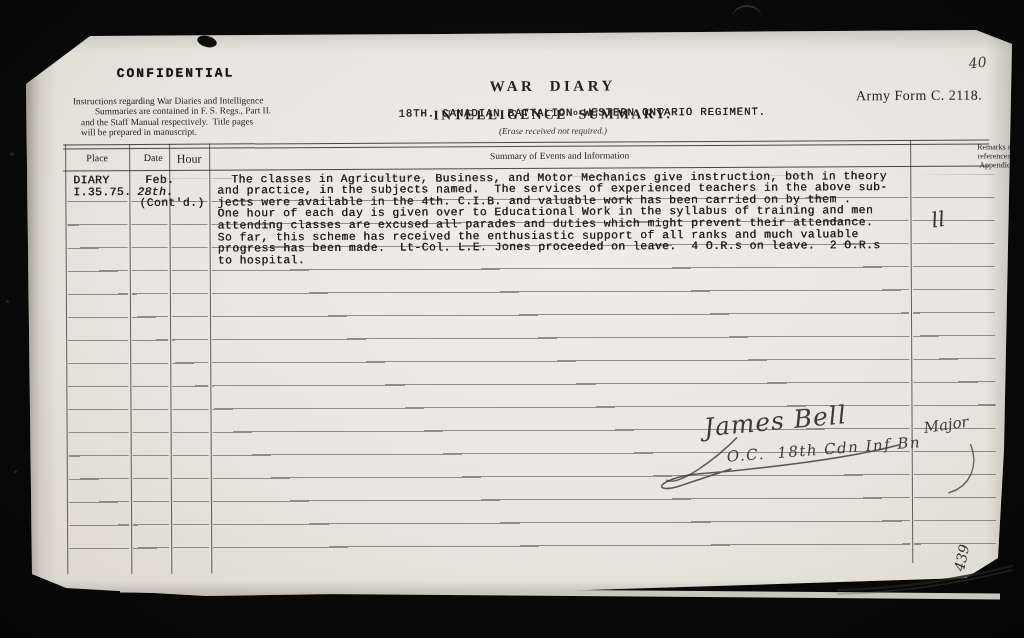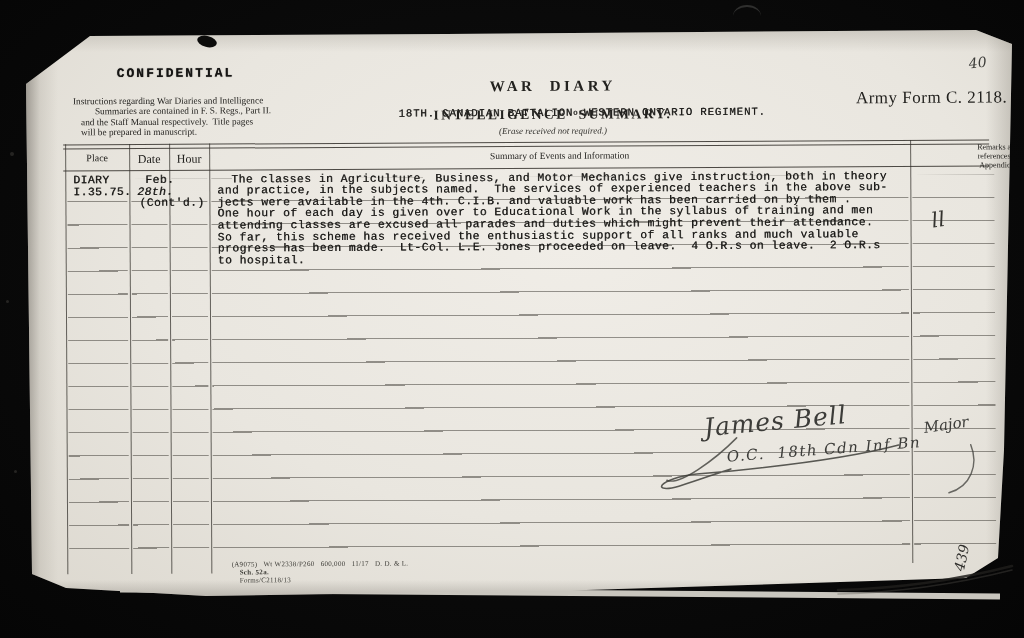--- a/index.html
+++ b/index.html
@@ -64,42 +64,42 @@
 
     <div class="abs" style="left:528px;top:48px;width:0;">
       <div class="abs serifp nowrap" style="left:0;top:0;transform:translateX(-50%);font-weight:bold;font-size:15px;letter-spacing:3.5px;word-spacing:7px;">WAR DIARY</div>
       <div class="abs typew nowrap" style="left:0;top:17px;transform:translateX(-50%);font-size:10.8px;letter-spacing:0.8px;">
         <span>18TH. CANADIAN BATTALION</span><span style="font-size:7.5px;vertical-align:1px;">or</span><span>WESTERN ONTARIO REGIMENT.</span>
       </div>
       <div class="abs serifp nowrap" style="left:0;top:29px;transform:translateX(-50%);font-weight:bold;font-size:13.5px;letter-spacing:2.5px;word-spacing:5px;">INTELLIGENCE SUMMARY.</div>
       <div class="abs serifp nowrap" style="left:0;top:48px;transform:translateX(-50%);font-style:italic;font-size:9px;color:#33322e;">(Erase received not required.)</div>
     </div>
 
-    <div class="abs serifp nowrap" style="left:831px;top:60px;font-size:17px;letter-spacing:0.5px;">Army Form C. 2118.</div>
+    <div class="abs serifp nowrap" style="left:831px;top:60px;font-size:14px;letter-spacing:0.5px;">Army Form C. 2118.</div>
 
     <div class="abs hand nowrap" style="left:944px;top:27px;font-size:14px;transform:rotate(-6deg);">40</div>
 
     <div class="abs hline" style="left:38px;top:112px;width:926px;height:1.4px;"></div>
     <div class="abs hline" style="left:38px;top:115.5px;width:926px;height:1.2px;"></div>
     <div class="abs hline" style="left:38px;top:138px;width:926px;"></div>
 
     <div class="abs vline" style="left:40px;top:112px;height:430px;"></div>
     <div class="abs vline" style="left:104px;top:112px;height:430px;"></div>
     <div class="abs vline" style="left:144px;top:112px;height:430px;"></div>
     <div class="abs vline" style="left:184px;top:112px;height:430px;"></div>
     <div class="abs vline" style="left:885px;top:112px;height:423px;"></div>
 
     <div class="abs rules" style="left:42px;top:147px;width:60px;height:372px;"></div>
     <div class="abs rules" style="left:106px;top:147px;width:36px;height:372px;"></div>
     <div class="abs rules" style="left:146px;top:147px;width:36px;height:372px;"></div>
     <div class="abs rules" style="left:186px;top:147px;width:697px;height:372px;"></div>
     <div class="abs rules" style="left:887px;top:147px;width:82px;height:372px;"></div>
 
     <div class="abs serifp" style="left:42px;top:120px;width:60px;text-align:center;font-size:10px;">Place</div>
-    <div class="abs serifp" style="left:104px;top:120px;width:40px;text-align:center;font-size:12px;">Date</div>
+    <div class="abs serifp" style="left:104px;top:120px;width:48px;text-align:center;font-size:10px;">Date</div>
     <div class="abs serifp" style="left:144px;top:120px;width:40px;text-align:center;font-size:12px;">Hour</div>
     <div class="abs serifp" style="left:186px;top:121px;width:697px;text-align:center;font-size:9.5px;">Summary of Events and Information</div>
     <div class="abs serifp" style="left:886px;top:115px;width:78px;text-align:center;font-size:8px;line-height:9px;padding-left:48px;">
       <div>Remarks and</div>
       <div>references to</div>
       <div>Appendices</div>
     </div>
 
     <div class="abs typew" style="left:48px;top:143px;font-size:11.4px;line-height:11.7px;letter-spacing:0.4px;">
       <div class="nowrap">DIARY</div>
@@ -127,25 +127,20 @@
 
     <svg class="abs" style="left:600px;top:365px;" width="380" height="115" viewBox="0 0 380 115">
       <path d="M 272 52 C 210 68 120 76 70 80 C 30 84 24 100 52 92 C 72 86 88 80 104 75" fill="none" stroke="rgba(62,62,58,0.85)" stroke-width="1.6" stroke-linecap="round"></path>
       <path d="M 110 44 C 88 66 52 92 40 86" fill="none" stroke="rgba(62,62,58,0.8)" stroke-width="1.5" stroke-linecap="round"></path>
       <path d="M 344 52 C 352 72 344 94 322 100" fill="none" stroke="rgba(62,62,58,0.75)" stroke-width="1.4" stroke-linecap="round"></path>
     </svg>
     <div class="abs hand nowrap" style="left:677px;top:378px;font-size:25px;letter-spacing:1px;transform:rotate(-5deg);">James Bell</div>
     <div class="abs hand nowrap" style="left:897px;top:388px;font-size:15px;transform:rotate(-8deg);">Major</div>
     <div class="abs hand nowrap" style="left:700px;top:412px;font-size:15px;letter-spacing:1.5px;transform:rotate(-4deg);">O.C.  18th Cdn Inf Bn</div>
 
-    <div class="abs serifp nowrap" style="left:192px;top:521px;font-size:7px;letter-spacing:0.3px;color:#3a3934;">
-      <span>(A9075)   Wt W2338/P260   600,000   11/17   D. D. &amp; L.</span>
-      <span style="font-weight:bold;margin-left:8px;">Sch. 52a.</span>
-      <span style="margin-left:8px;">Forms/C2118/13</span>
-    </div>
 
     <div class="abs hand nowrap" style="left:921px;top:522px;font-size:14px;transform:rotate(-78deg);color:#2e2d2a;">439</div>
 
   </div>
 </div>
 
 <div class="abs" style="left:197px;top:36px;width:20px;height:11px;background:#0c0c0b;border-radius:50%;transform:rotate(14deg);z-index:5;"></div>
 
 <svg class="abs" style="left:830px;top:556px;z-index:6;" width="190" height="46" viewBox="0 0 190 46">
   <path d="M 8 34 Q 95 32 182 10" fill="none" stroke="rgba(30,29,27,0.85)" stroke-width="2.6" stroke-linecap="round"></path>

